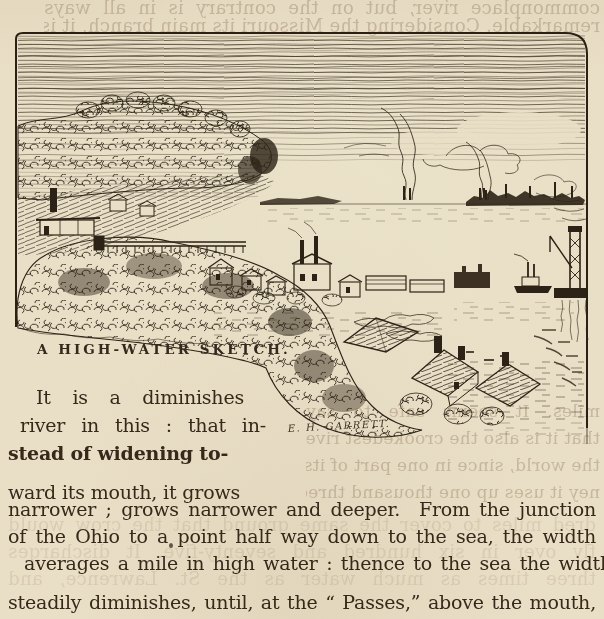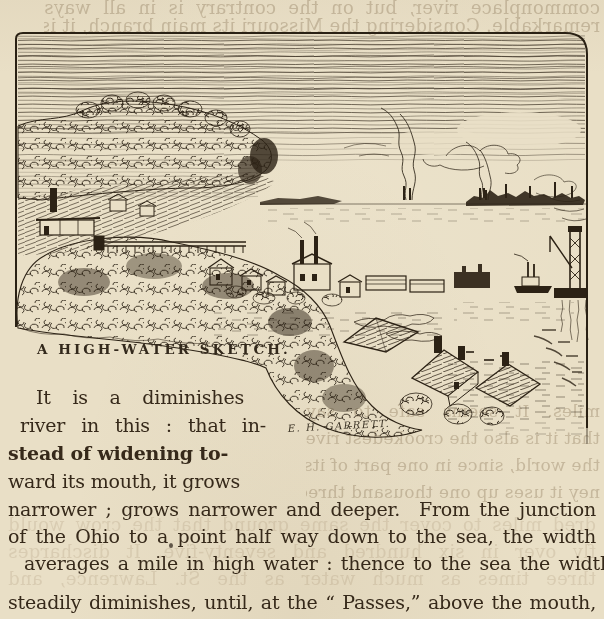--- a/index.html
+++ b/index.html
@@ -252,19 +252,19 @@
   </g>
 
   <text x="274" y="402" font-size="10" letter-spacing="1.5" fill="#241c10" opacity="0.9" transform="rotate(-3 274 402)" font-family="DejaVu Serif, serif" font-style="italic">E. H. GARRETT.</text>
 </svg>
 
 <div class="caption">A HIGH-WATER SKETCH.</div>
 
 <div class="bodyline" style="left:36px;top:386px;width:208px;">It is a diminishes</div>
 <div class="bodyline" style="left:8px;top:414px;width:246px;margin-left:12px;">river in this : that in-</div>
 <div class="bodyline" style="left:8px;top:442px;width:212px;font-weight:bold;">stead of widening to-</div>
-<div class="bodyline" style="left:8px;top:470px;width:232px;">ward its mouth, it grows</div>
+<div class="bodyline" style="left:8px;top:481px;width:232px;">ward its mouth, it grows</div>
 <div class="bodyline" style="left:8px;top:498px;width:588px;">narrower ; grows narrower and deeper.  From the junction</div>
 <div class="bodyline" style="left:8px;top:525px;width:588px;">of the Ohio to a point half way down to the sea, the width</div>
 <div class="bodyline" style="left:24px;top:552px;width:588px;">averages a mile in high water :  thence to the sea the width</div>
 <div class="bodyline" style="left:8px;top:579px;width:588px;margin-top:12px;">steadily diminishes, until, at the “ Passes,” above the mouth,</div>
 
 <div class="ink-speck"></div>
 
 </body></html>

